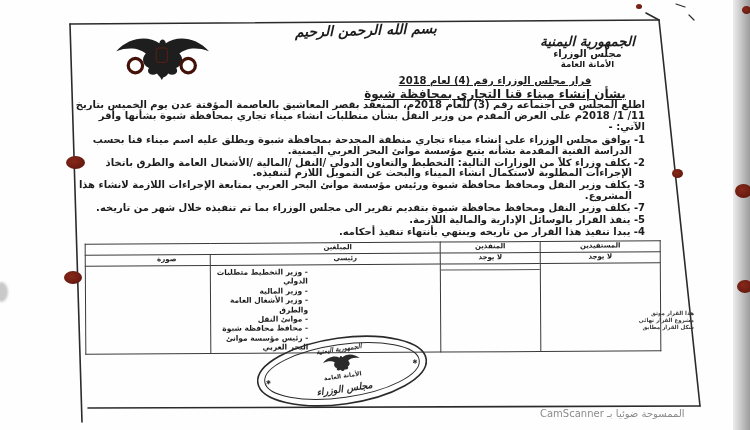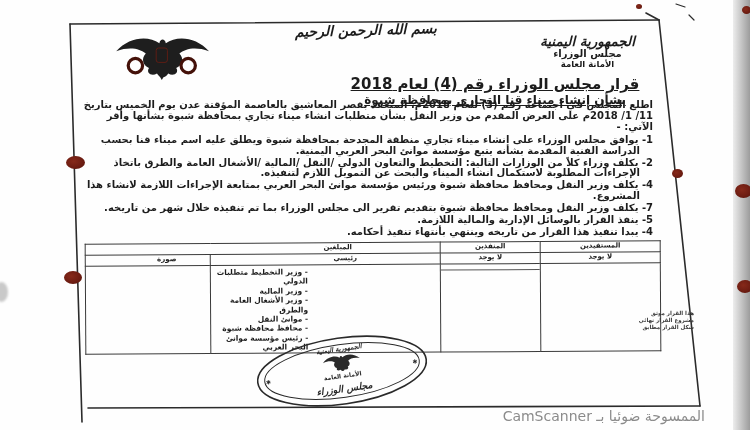--- a/index.html
+++ b/index.html
@@ -14,45 +14,45 @@
   .emblem{left:106px;top:32px;width:110px;height:48px;}
   
   .basmala{left:238px;top:22px;width:256px;height:24px;font-family:"DejaVu Serif",serif;font-style:italic;font-weight:bold;font-size:14px;text-align:center;transform:rotate(-1.5deg);white-space:nowrap;overflow:hidden;}
   
   .letterhead{left:505px;top:34px;width:165px;text-align:center;direction:rtl;line-height:1.05;}
   .letterhead .country{font-family:"DejaVu Serif",serif;font-style:italic;font-weight:bold;font-size:13.5px;}
   .letterhead .council{font-weight:bold;font-size:10px;margin-top:1px;}
   .letterhead .secretariat{font-weight:bold;font-size:8.5px;}
   
   .title{left:330px;top:75px;width:330px;text-align:center;direction:rtl;line-height:1.2;}
-  .title .t1{font-weight:bold;font-size:15px;text-decoration:underline;}
+  .title .t1{font-weight:bold;font-size:10px;text-decoration:underline;}
   .title .t2{font-weight:bold;font-size:12px;text-decoration:underline;}
   
-  .body-text{left:78px;top:100px;width:575px;height:142px;direction:rtl;text-align:right;font-size:10px;line-height:10.9px;font-weight:bold;overflow:hidden;}
+  .body-text{left:70px;top:100px;width:575px;height:142px;direction:rtl;text-align:right;font-size:10px;line-height:10.9px;font-weight:bold;overflow:hidden;}
   .body-text .intro{margin-bottom:2px;}
   .body-text .item{padding-right:13px;text-indent:-13px;margin-top:1px;}
   
   .dist-table{left:85px;top:242px;width:575px;transform:rotate(-0.35deg);}
   table{border-collapse:collapse;width:575px;direction:rtl;table-layout:fixed;}
   td,th{border:1px solid #3a3a3a;font-size:7px;padding:0;vertical-align:top;font-weight:bold;overflow:hidden;}
   tr.hrow th{height:10px;text-align:center;}
   th.notified{padding-left:150px;}
   tr.srow td{height:10px;text-align:center;}
   td.sub-primary{text-align:right;padding-left:40px;text-align:left;}
   td.sub-copy{text-align:left;padding-left:38px;}
   tr.brow td{height:58px;}
   ul.recipients{list-style:none;margin:2px 0 0 0;padding:0 132px 0 0;font-size:7.5px;line-height:9.4px;font-weight:bold;}
   ul.recipients li::before{content:"- ";}
   td.exec-body div.mini-line{border-top:1px solid #555;margin-top:5px;width:100%;}
   
   .side-notes{left:594px;top:310px;width:100px;direction:rtl;text-align:right;font-size:5.5px;line-height:7px;color:#3a3a3a;font-weight:bold;}
   
   .stamp{left:253px;top:336px;width:178px;height:70px;transform:rotate(-8deg);}
   
-  .footer{left:540px;top:408px;width:165px;direction:rtl;text-align:left;font-size:14px;color:#8b8b8b;white-space:nowrap;}
+  .footer{left:540px;top:408px;width:165px;direction:rtl;text-align:left;font-size:10px;color:#8b8b8b;white-space:nowrap;}
   
   .blob{border-radius:50%;background:radial-gradient(ellipse at 40% 40%, #86291a 0%, #6e1d12 55%, #531108 100%);}
   .b1{left:66px;top:156px;width:19px;height:13px;}
   .b2{left:64px;top:271px;width:18px;height:13px;}
   .b3{left:672px;top:169px;width:11px;height:9px;}
   .b4{left:735px;top:184px;width:17px;height:14px;}
   .b5{left:737px;top:280px;width:16px;height:13px;}
   .b6{left:636px;top:4px;width:6px;height:5px;}
   .b7{left:742px;top:6px;width:9px;height:8px;}
   .smudge{left:-5px;top:282px;width:13px;height:20px;border-radius:50%;background:#c9c9c9;filter:blur(1px);}
@@ -96,21 +96,21 @@
     <div class="t1">قرار مجلس الوزراء رقم (4) لعام 2018</div>
     <div class="t2">بشأن إنشاء ميناء قنا التجاري بمحافظة شبوة</div>
   </div>
 
   <div class="abs body-text">
     <div class="intro">اطلع المجلس في اجتماعه رقم (3) للعام 2018م، المنعقد بقصر المعاشيق بالعاصمة المؤقتة عدن يوم الخميس بتاريخ 11/ 1/ 2018م على العرض المقدم من وزير النقل بشأن متطلبات انشاء ميناء تجاري بمحافظة شبوة بشأنها وأقر الآتي: -</div>
     <div>
 
     <div class="item">1- يوافق مجلس الوزراء على انشاء ميناء تجاري منطقة المجدحة بمحافظة شبوة ويطلق عليه اسم ميناء قنا بحسب الدراسة الفنية المقدمة بشأنه يتبع مؤسسة موانئ البحر العربي اليمنية.</div>
         <div class="item">2- يكلف وزراء كلاً من الوزارات التالية: التخطيط والتعاون الدولي /النقل /المالية /الأشغال العامة والطرق باتخاذ الإجراءات المطلوبة لاستكمال انشاء الميناء والبحث عن التمويل اللازم لتنفيذه.</div>
-        <div class="item">4- يكلف وزير النقل ومحافظ محافظة شبوة ورئيس مؤسسة موانئ البحر العربي بمتابعة الإجراءات اللازمة لانشاء هذا المشروع.</div>
+        <div class="item">3- يكلف وزير النقل ومحافظ محافظة شبوة ورئيس مؤسسة موانئ البحر العربي بمتابعة الإجراءات اللازمة لانشاء هذا المشروع.</div>
         <div class="item">7- يكلف وزير النقل ومحافظ محافظة شبوة بتقديم تقرير الى مجلس الوزراء بما تم تنفيذه خلال شهر من تاريخه.</div>
         <div class="item">5- ينفذ القرار بالوسائل الإدارية والمالية اللازمة.</div>
         <div class="item">4- يبدا تنفيذ هذا القرار من تاريخه وينتهي بأنتهاء تنفيذ أحكامه.</div>
       </div>
   </div>
 
   <div class="abs dist-table">
     <table>
       <colgroup>
           <col style="width:120px">

